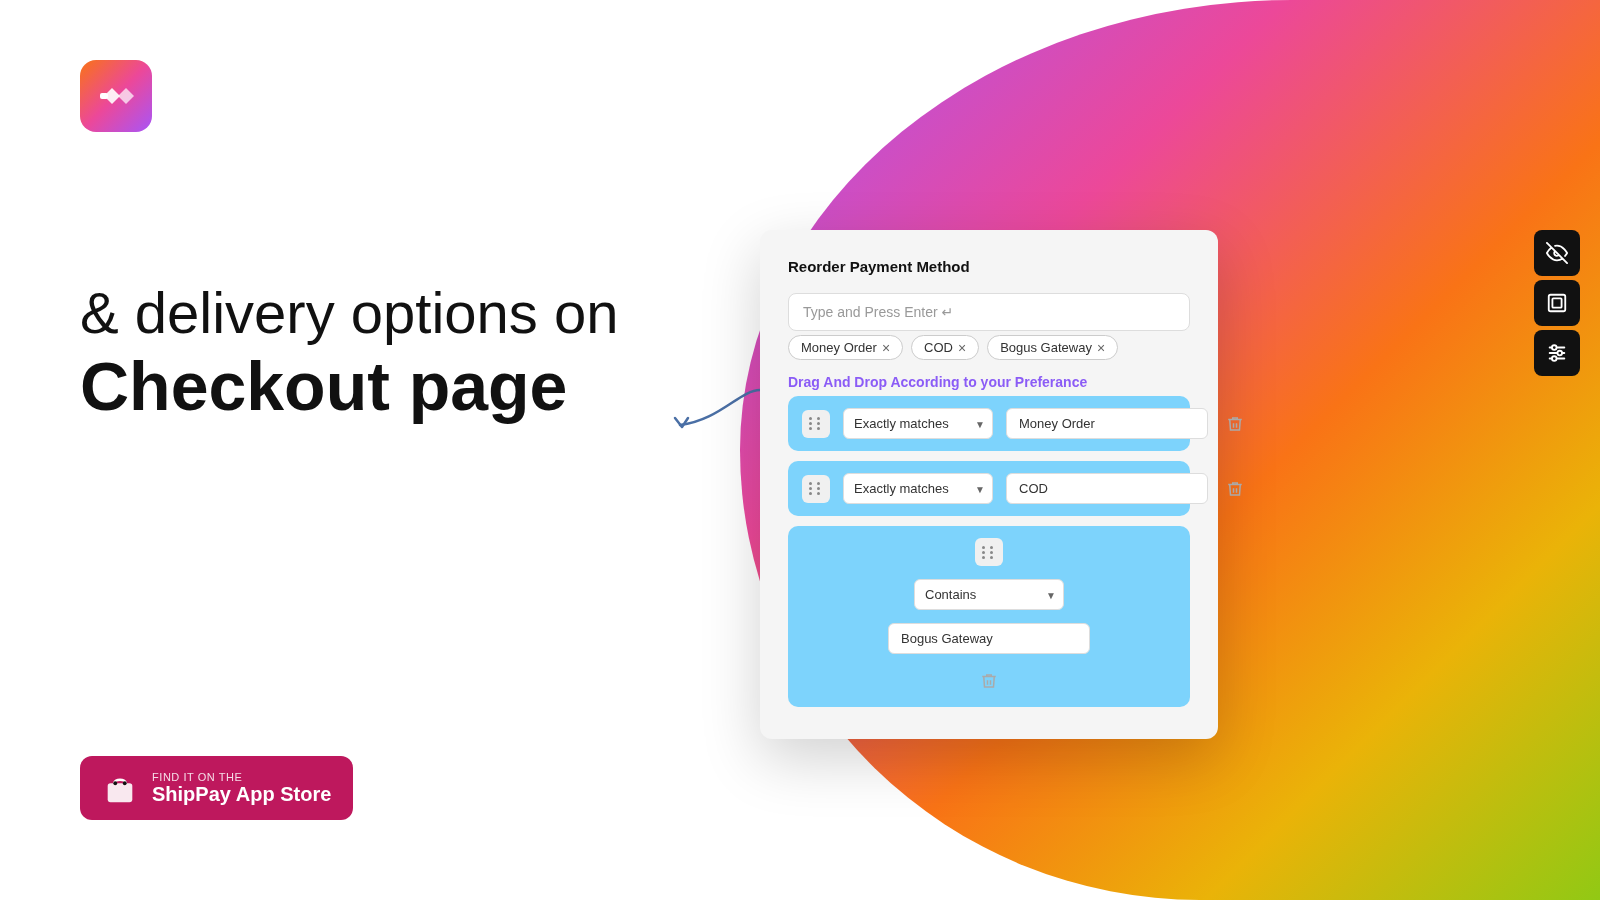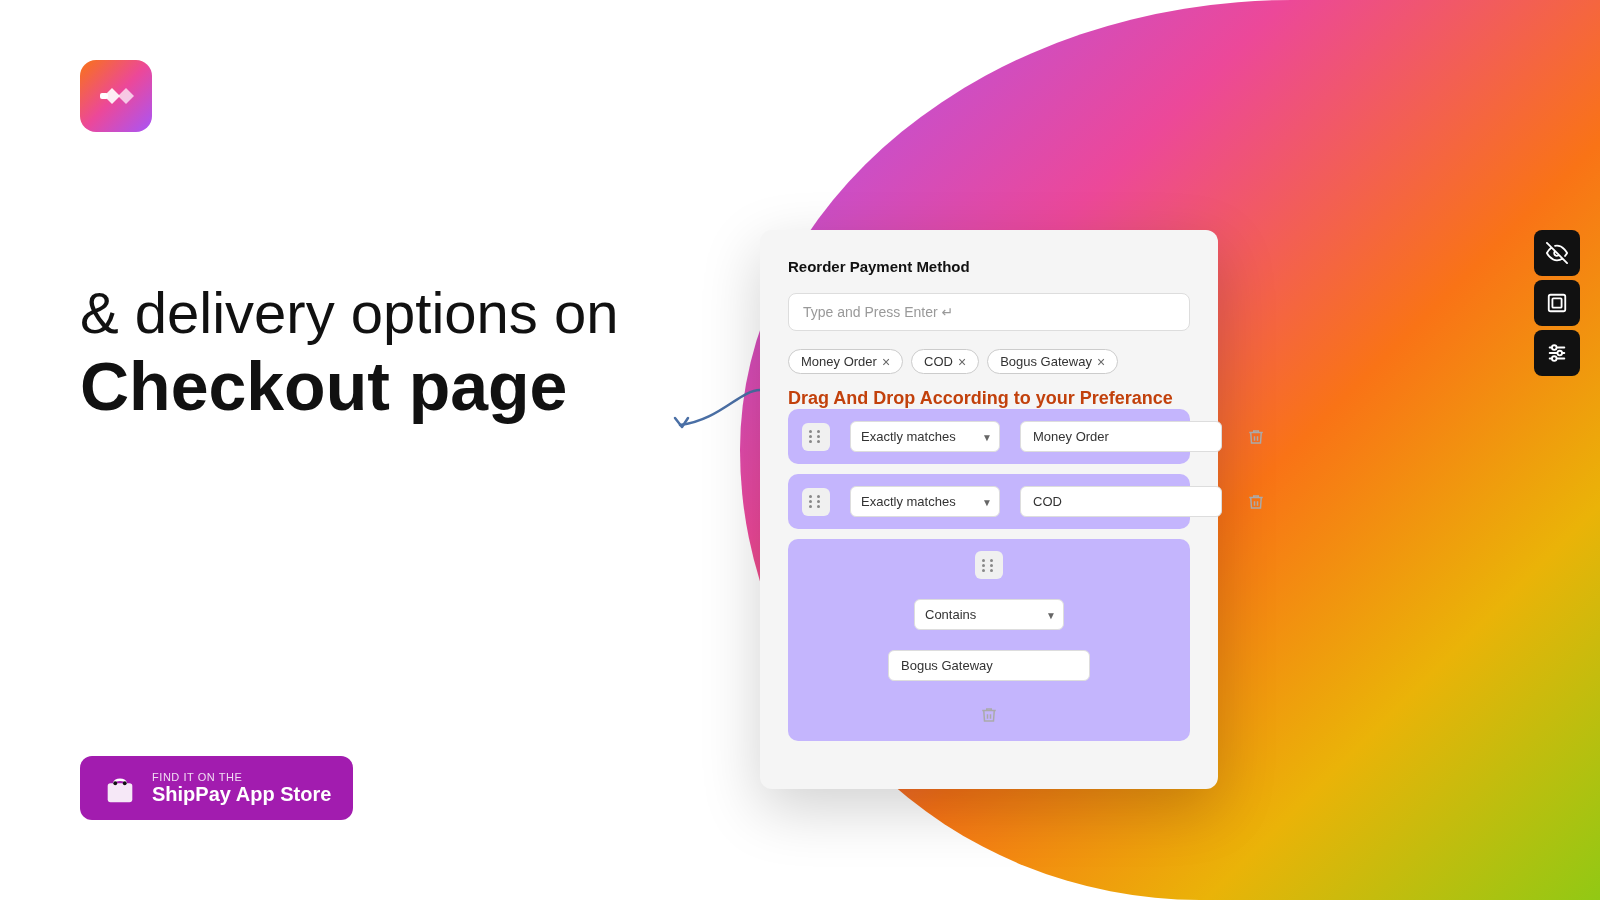--- a/index.html
+++ b/index.html
@@ -79,21 +79,21 @@
       line-height: 1.15;
       color: #111;
       font-weight: 900;
     }
 
     
     .shopify-badge {
       position: absolute;
       bottom: 80px;
       left: 80px;
-      background: #a21caf;
+      background: #be185d;
       border-radius: 12px;
       padding: 14px 22px;
       display: flex;
       align-items: flex-end;
       gap: 14px;
       color: white;
     }
     .shopify-bag-icon {
       width: 36px;
       height: 36px;
@@ -139,40 +139,40 @@
 
     
     .ui-card {
       position: absolute;
       top: 230px;
       left: 760px;
       width: 458px;
       background: #f5f5f5;
       border-radius: 12px;
       box-shadow: 0 20px 60px rgba(0,0,0,0.18);
-      padding: 28px 28px 48px 28px;
+      padding: 28px 28px 32px 28px;
       z-index: 10;
     }
 
     .ui-card-title {
       font-size: 15px;
       font-weight: 700;
       color: #111;
       margin-bottom: 18px;
     }
 
     .type-input {
       width: 100%;
       background: white;
       border: 1px solid #ddd;
       border-radius: 8px;
       padding: 10px 14px;
       font-size: 14px;
       color: #999;
-      margin-bottom: 18px;
+      margin-bottom: 4px;
     }
 
     .tags-row {
       display: flex;
       gap: 8px;
       margin-bottom: 14px;
       flex-wrap: wrap;
     }
     .tag {
       background: white;
@@ -186,33 +186,33 @@
       gap: 5px;
     }
     .tag-x {
       font-size: 14px;
       color: #666;
       cursor: pointer;
       line-height: 1;
     }
 
     .drag-label {
-      font-size: 18px;
+      font-size: 14px;
       font-weight: 600;
-      color: #c2410c;
-      margin-bottom: 0;
+      color: #8b5cf6;
+      margin-bottom: 6px;
     }
 
     .row-item {
-      background: #c4b5fd;
+      background: #7dd3fc;
       border-radius: 10px;
       padding: 12px 14px;
       display: flex;
       align-items: center;
-      gap: 20px;
+      gap: 13px;
       margin-bottom: 10px;
     }
     .row-item:last-child {
       margin-bottom: 0;
       flex-direction: column;
     }
 
     .drag-icon {
       width: 28px;
       height: 28px;

